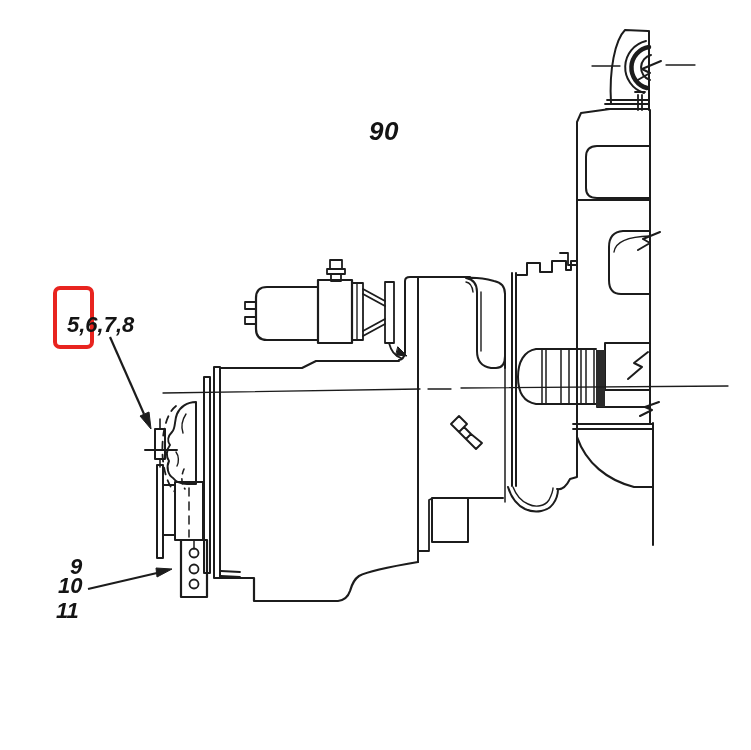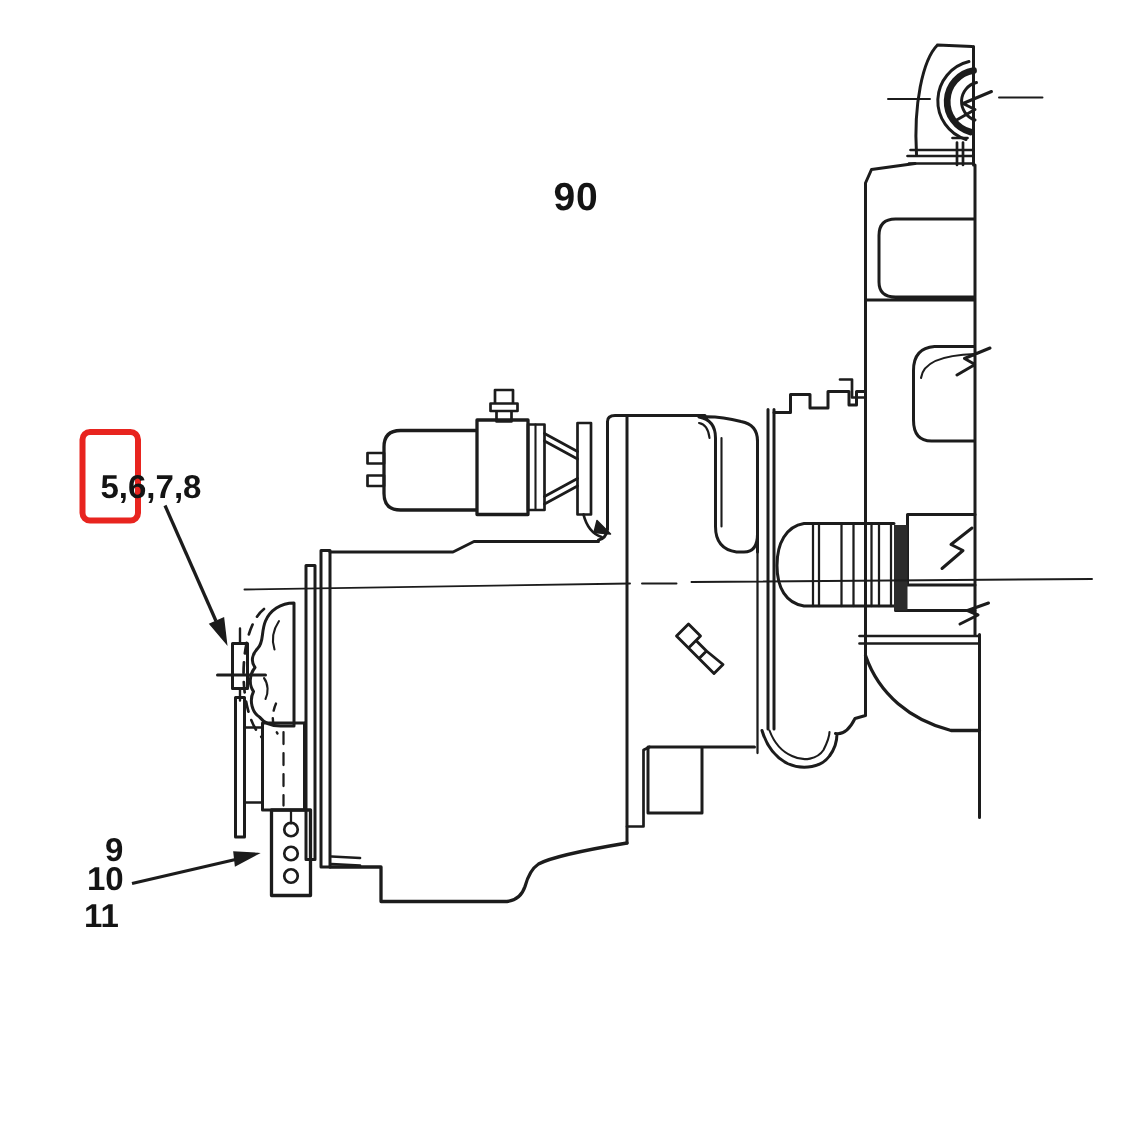--- a/index.html
+++ b/index.html
@@ -1,18 +1,19 @@
 <!DOCTYPE html>
 <html><head>
 <meta charset="utf-8">
 <style>
   html,body{margin:0;padding:0;background:#ffffff;}
   .stage{
     position:relative;width:751px;height:750px;background:#ffffff;overflow:hidden;
     font-family:"Liberation Sans","DejaVu Sans",sans-serif;
+    font-style:italic;
   }
   svg{display:block}
   text{font-family:"Liberation Sans","DejaVu Sans",sans-serif;font-weight:bold;fill:#141414;}
   .ref-lg{font-size:26px;letter-spacing:0.5px;}
   .ref{font-size:22px;}
 </style>
 </head>
 <body>
 
 <div class="stage">

